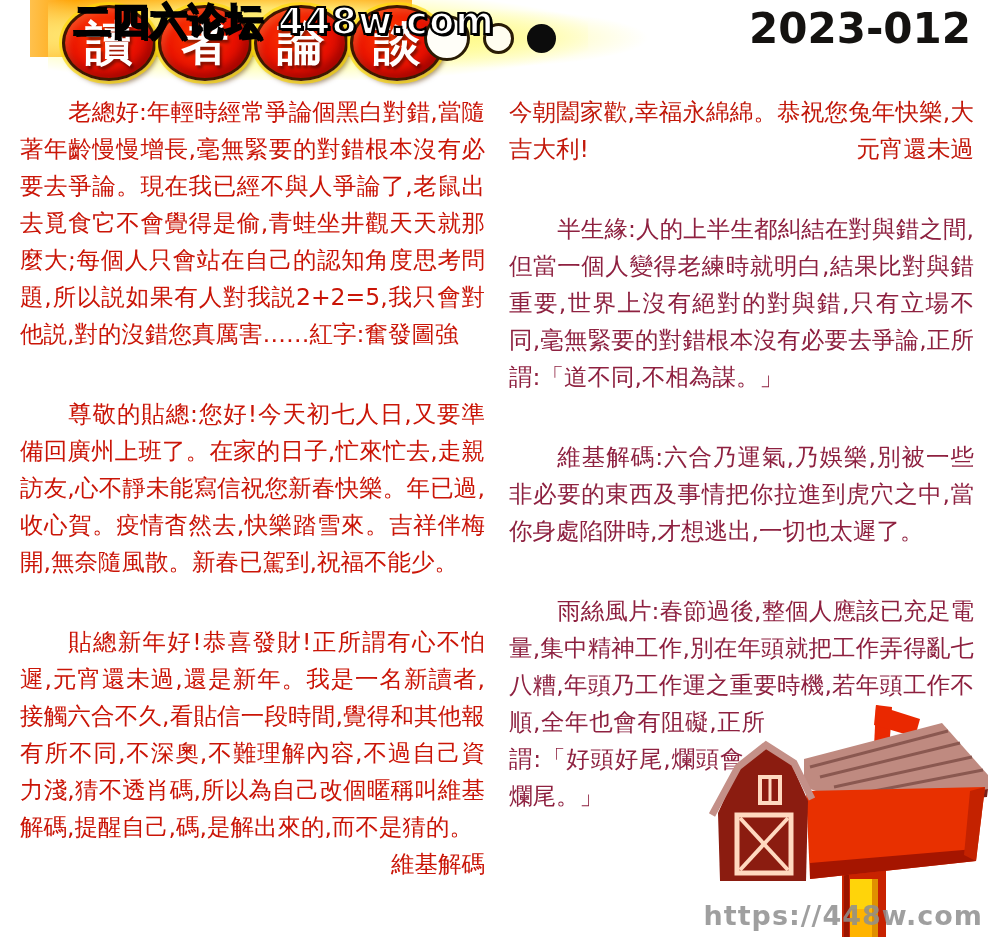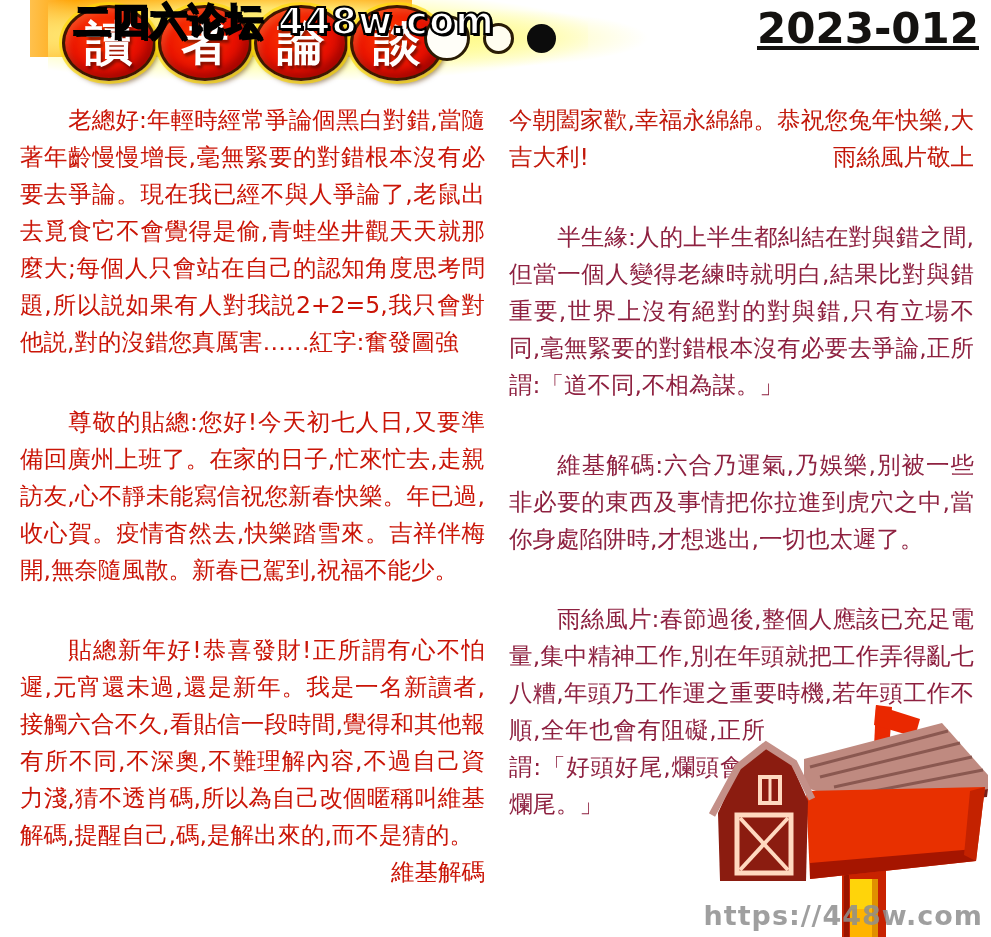--- a/index.html
+++ b/index.html
@@ -21,27 +21,27 @@
       box-shadow:0 0 0 3px rgba(255,216,0,.65), 3px 4px 5px rgba(90,50,0,.55), inset -4px -6px 9px rgba(130,0,0,.55), inset 3px 4px 7px rgba(255,140,70,.45);
       display:flex;align-items:center;justify-content:center;
       color:#fff;font-size:47px;font-weight:900;text-shadow:2px 3px 3px rgba(0,0,0,.45);}
   .banner{position:absolute;left:74px;top:-3px;z-index:3;white-space:nowrap;
       font-size:37px;font-weight:900;color:#fff;letter-spacing:1px;
       -webkit-text-stroke:2.2px #000;text-shadow:2px 2px 0 #000;}
   .dots{position:absolute;left:424px;top:15px;display:flex;align-items:center;gap:13px;z-index:2;}
   .dot-large{width:40px;height:40px;border:3px solid #2a1c05;border-radius:50%;background:#fffef8;}
   .dot-small{width:25px;height:25px;border:3px solid #2a1c05;border-radius:50%;background:#fffdf0;}
   .dot-filled{width:29px;height:29px;border-radius:50%;background:#0c0c0c;}
-  .issue{position:absolute;right:12px;top:4px;font-size:42px;font-weight:900;
-      color:var(--issue,#141210);letter-spacing:0;text-decoration:underline;}
+  .issue{position:absolute;right:20px;top:4px;font-size:42px;font-weight:900;
+      color:var(--issue,#141210);letter-spacing:0;}
 
   
   .columns{display:flex;gap:24px;padding:6px 16px 0 20px;}
   .col{width:465px;font-size:23.5px;line-height:37px;text-align:justify;text-justify:inter-ideograph;}
-  .para{margin:12px 0 43px 0;}
+  .para{margin:4px 0 43px 0;}
   .para:last-child{margin-bottom:0;}
   .indent{text-indent:2.05em;}
   .col-left .para{color:var(--left-text,#ca1507);}
   .para.bright{color:var(--right-bright,#c2180a);}
   .para.dark{color:var(--right-dark,#8e2140);}
   .sig{float:right;}
 
   
   .mb-spacer{float:right;width:268px;height:252px;
       shape-outside:polygon(30% 0,100% 0,100% 100%,0 100%,0 55%);}
@@ -100,21 +100,21 @@
       </p>
       <p class="para indent">
         <span>貼總新年好!恭喜發財!正所謂有心不怕遲,元宵還未過,還是新年。我是一名新讀者,接觸六合不久,看貼信一段時間,覺得和其他報有所不同,不深奧,不難理解內容,不過自己資力淺,猜不透肖碼,所以為自己改個暱稱叫維基解碼,提醒自己,碼,是解出來的,而不是猜的。</span>
         <span class="sig">維基解碼</span>
       </p>
     </div>
 
     <div class="col col-right">
       <p class="para bright">
         <span>今朝闔家歡,幸福永綿綿。恭祝您兔年快樂,大吉大利!</span>
-        <span class="sig">雨絲風片敬上</span>
+        <span class="sig">元宵還未過</span>
       </p>
       <p class="para indent dark">
         <span>半生緣:人的上半生都糾結在對與錯之間,但當一個人變得老練時就明白,結果比對與錯重要,世界上沒有絕對的對與錯,只有立場不同,毫無緊要的對錯根本沒有必要去爭論,正所謂:「道不同,不相為謀。」</span>
       </p>
       <p class="para indent dark">
         <span>維基解碼:六合乃運氣,乃娛樂,別被一些非必要的東西及事情把你拉進到虎穴之中,當你身處陷阱時,才想逃出,一切也太遲了。</span>
       </p>
       <p class="para indent dark">
         <span>雨絲風片:春節過後,整個人應該已充足電量,集中精神工作,別在年頭就把工作弄得亂七八糟,年頭乃工作運之重要時機,若年頭</span><span class="mb-spacer"></span><span>工作不順,全年也會有阻礙,正所謂:「好頭好尾,爛頭會爛尾。」</span>
       </p>

